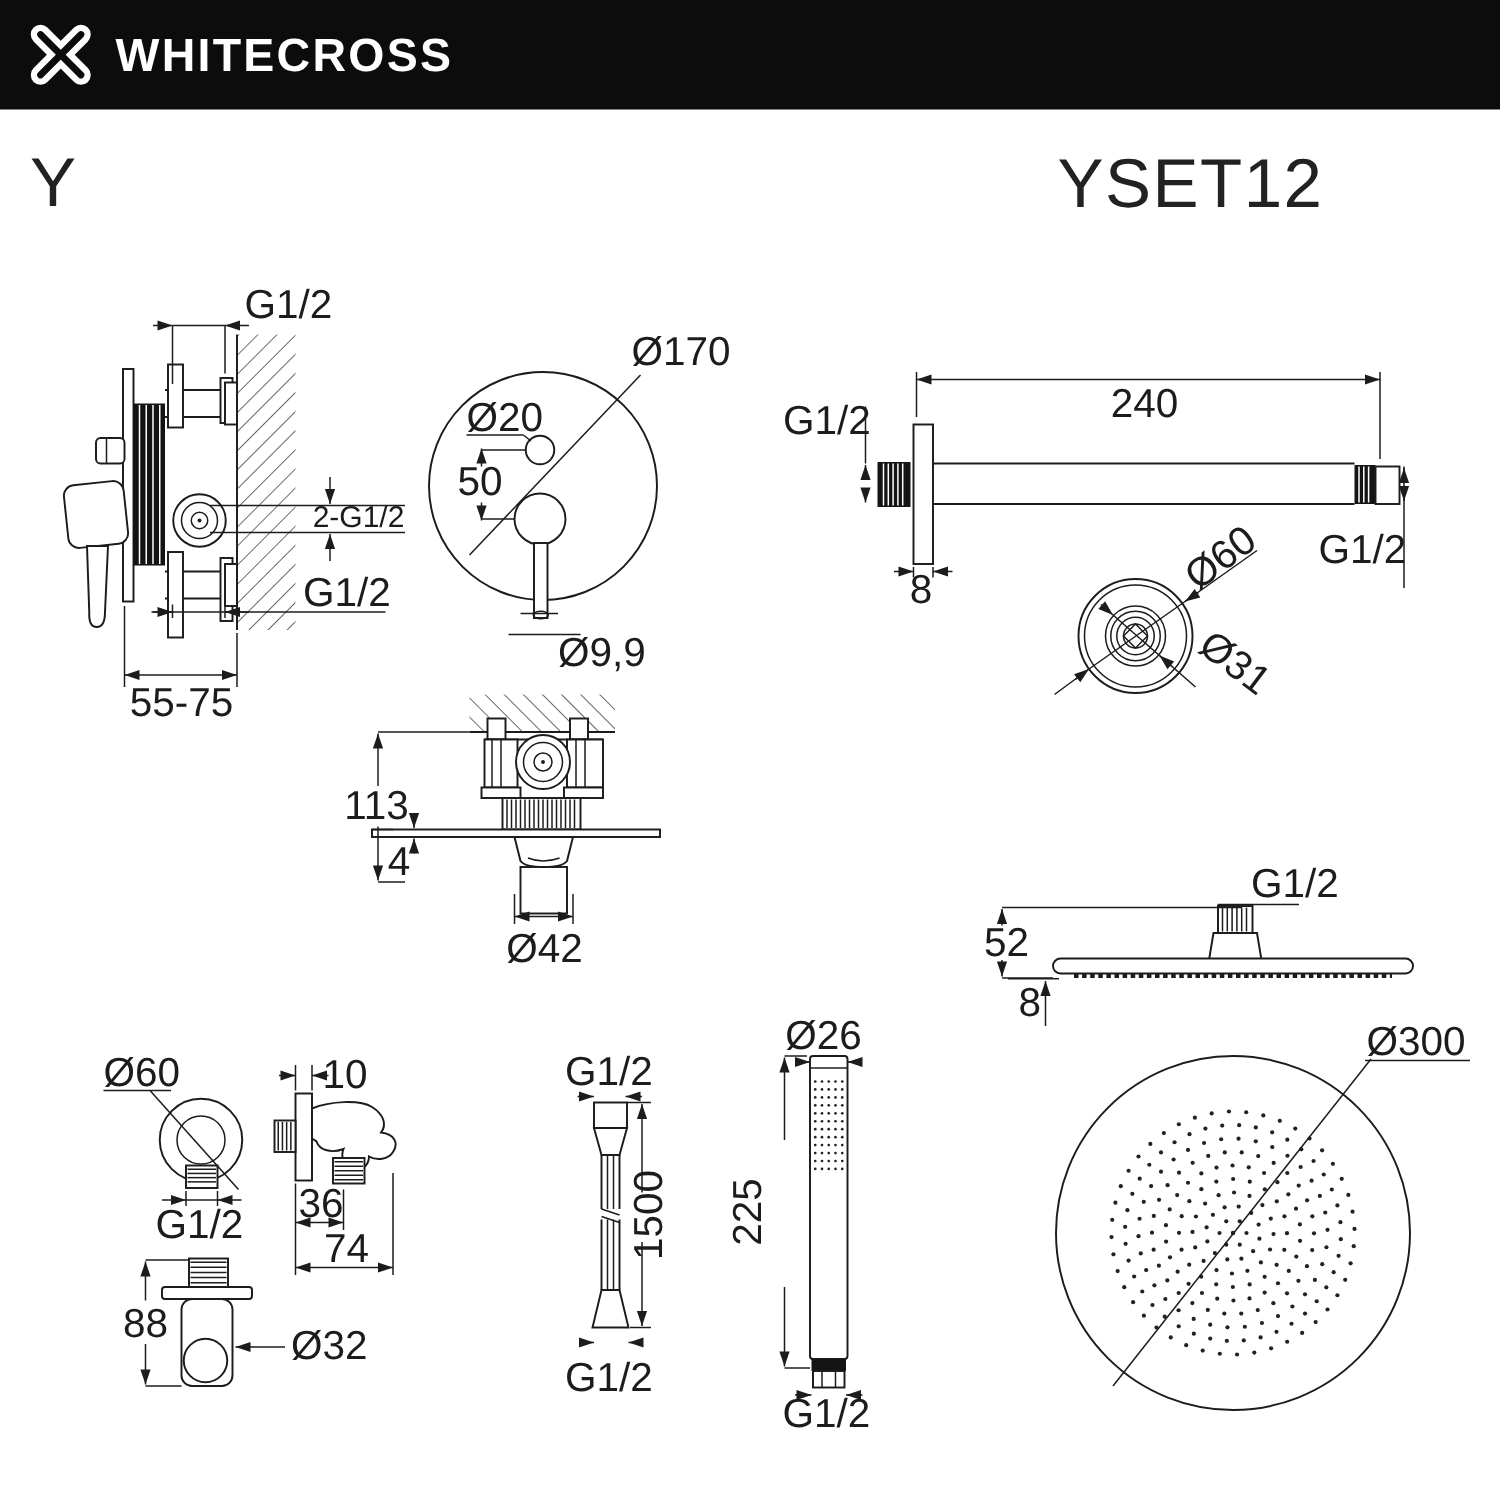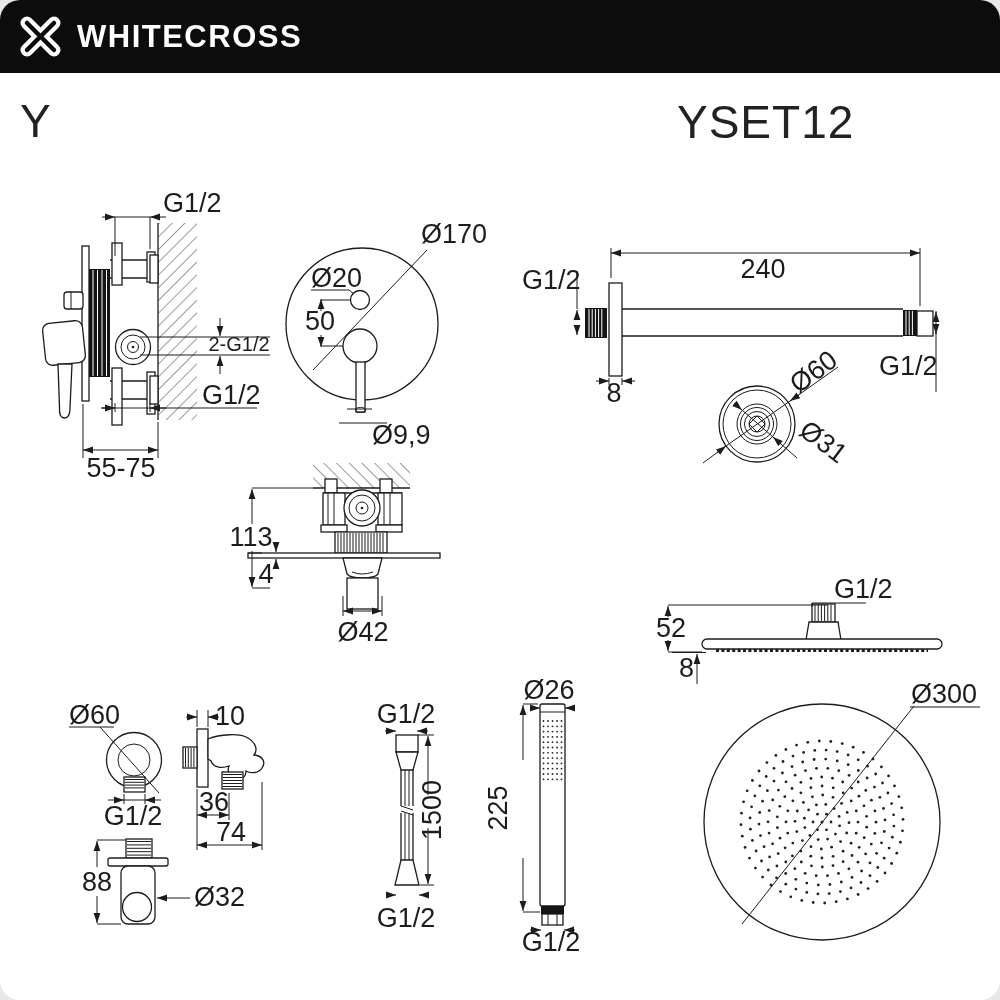--- a/index.html
+++ b/index.html
@@ -1,22 +1,22 @@
 <!DOCTYPE html>
 <html><head>
 <meta charset="utf-8">
 <style>
   html,body{margin:0;padding:0;background:#e8e8e8;}
   .page{position:relative;width:1000px;height:1000px;background:#fff;overflow:hidden;
-        font-family:"Liberation Sans",sans-serif;border-radius:20px;}
+        font-family:"Liberation Sans",sans-serif;}
   .hdr{position:absolute;left:0;top:0;width:1000px;height:73px;background:#0c0c0c;
        display:flex;align-items:center;gap:13px;padding-left:17px;box-sizing:border-box;}
   .brand{color:#fff;font-size:31px;font-weight:700;letter-spacing:1.5px;}
   .series{position:absolute;left:20px;top:94px;font-size:46px;color:#222;}
-  .model{position:absolute;left:677px;top:95px;font-size:46px;color:#222;letter-spacing:1px;}
+  .model{position:absolute;left:705px;top:95px;font-size:46px;color:#222;letter-spacing:1px;}
   svg{position:absolute;left:0;top:0;}
   .ln{fill:none;stroke:#1c1c1c;stroke-width:1.3px;}
   .l1{fill:none;stroke:#1c1c1c;stroke-width:1px;}
   .fw{fill:#fff;stroke:#1c1c1c;stroke-width:1.3px;}
   .fb{fill:#141414;stroke:none;}
   .d{font-size:27px;fill:#1c1c1c;}
   .s{font-size:20px;fill:#1c1c1c;}
   .tm{text-anchor:middle;}
   .te{text-anchor:end;}
 </style>

